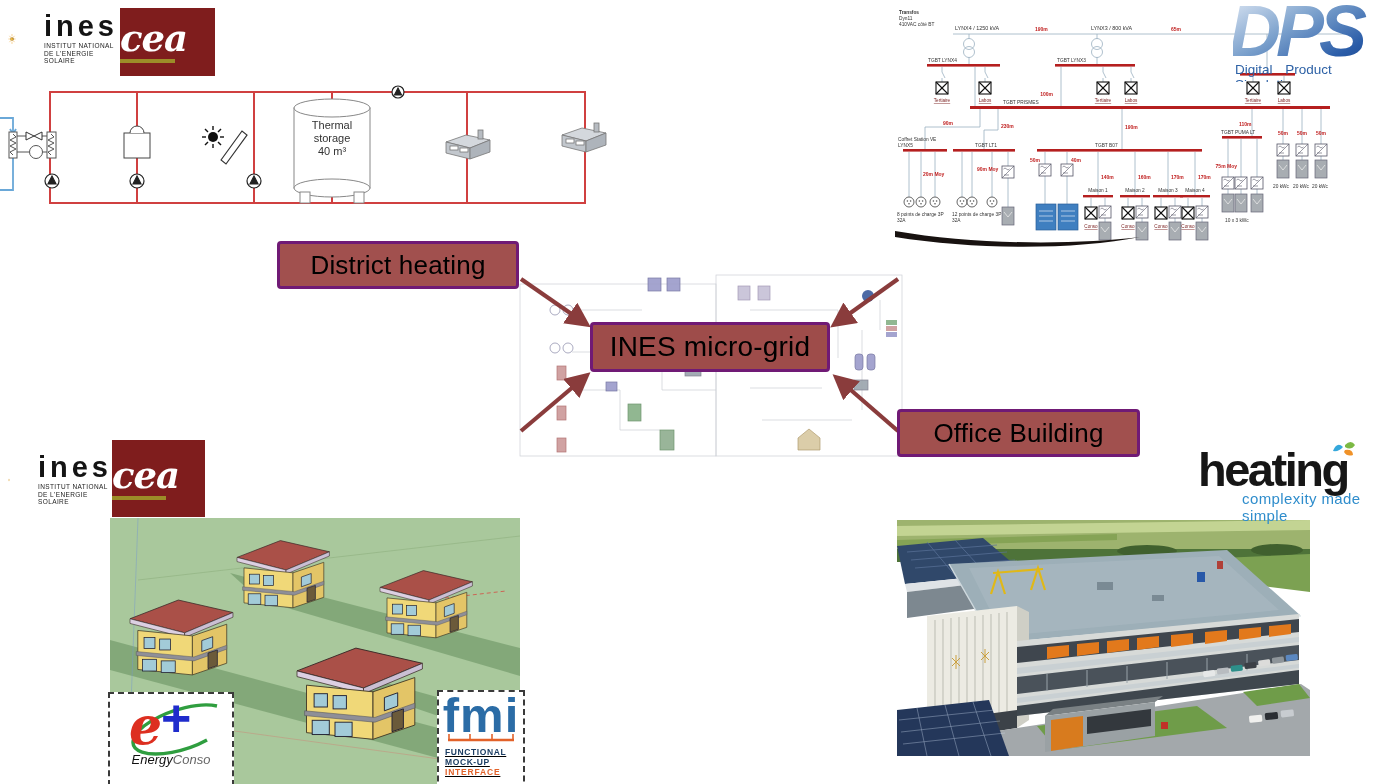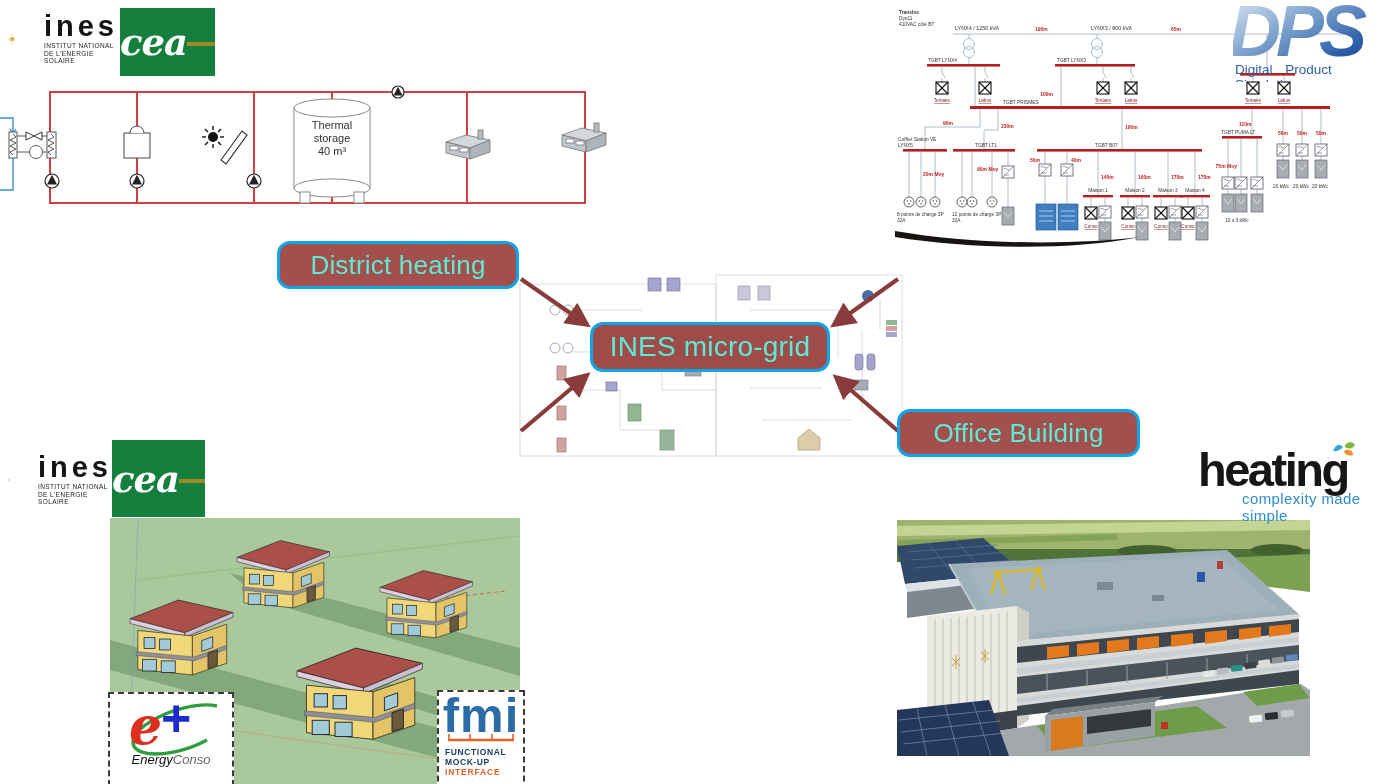--- a/index.html
+++ b/index.html
@@ -1,33 +1,33 @@
 <!DOCTYPE html>
 <html><head>
 <meta charset="utf-8">
 <style>
   html,body{margin:0;padding:0;background:#888;}
   #canvas{position:relative;width:1397px;height:784px;background:#ffffff;overflow:hidden;
           font-family:"Liberation Sans",sans-serif;}
   .abs{position:absolute;}
 
   
-  .callout{position:absolute;height:42px;background:#a1504e;border:3px solid #0ea5e9;
-           border-radius:13px;display:flex;align-items:center;justify-content:center;
-           color:#5eead4;font-size:26px;letter-spacing:0.2px;z-index:7;}
+  .callout{position:absolute;height:42px;background:#a1504e;border:3px solid #701a75;
+           border-radius:4px;display:flex;align-items:center;justify-content:center;
+           color:#000000;font-size:26px;letter-spacing:0.2px;z-index:7;}
   .callout.center{background:#9e4c4a;}
 
   
   .ineslogo{display:flex;align-items:center;gap:6px;background:#fff;}
   .ines-txtcol{display:flex;flex-direction:column;margin-left:22px;}
   .ines-word{font-size:29px;font-weight:600;color:#141414;letter-spacing:4px;line-height:26px;}
   .ines-sub{font-size:6.5px;color:#222;letter-spacing:0.4px;line-height:7.5px;margin-top:3px;}
 
   
-  .cealogo{background:#15803d;display:flex;align-items:center;justify-content:center;}
+  .cealogo{background:#7f1d1d;display:flex;flex-direction:column;justify-content:center;}
   .cea-word{font-family:"DejaVu Serif",serif;font-style:italic;font-weight:bold;color:#fff;
             font-size:37px;line-height:34px;letter-spacing:-1px;}
   .cea-bar{width:58%;height:4px;background:#9c8c28;margin-top:4px;}
 
   
   .dps{overflow:hidden;z-index:6;background:transparent;}
   .dps-tag{color:#2e62a6;font-size:13.5px;word-spacing:9px;margin-top:-4px;padding-left:2px;}
 
   
   .eurobios{z-index:6;}
@@ -580,21 +580,21 @@
     <div class="fmi-word">fmi</div>
     <svg width="66" height="8" viewBox="0 0 66 8">
       <line x1="0" y1="6" x2="66" y2="6" stroke="#e2622a" stroke-width="2.6"></line>
       <g stroke="#e2622a" stroke-width="1.6">
         <line x1="1" y1="0" x2="1" y2="6"></line>
           <line x1="22" y1="0" x2="22" y2="6"></line>
         <line x1="44" y1="0" x2="44" y2="6"></line>
           <line x1="65" y1="0" x2="65" y2="6"></line>
       </g>
     </svg>
-    <div style="margin-top:5px;text-align:left;width:72px;">
+    <div style="margin-top:5px;text-align:left;width:72px;text-decoration:underline;">
       <div class="fmi-sub1">FUNCTIONAL</div>
       <div class="fmi-sub1">MOCK-UP</div>
       <div class="fmi-sub2">INTERFACE</div>
     </div>
   </div>
 
   <div class="abs eurobios" style="left:1198px;top:448px;width:199px;height:70px;">
     <div style="position:relative;">
       <svg width="27" height="20" viewBox="0 0 27 20" style="position:absolute;left:133px;top:-9px;">
         <path d="M2,12 Q6,2 12,8 Q8,13 2,12 Z" fill="#35a8dc"></path>

